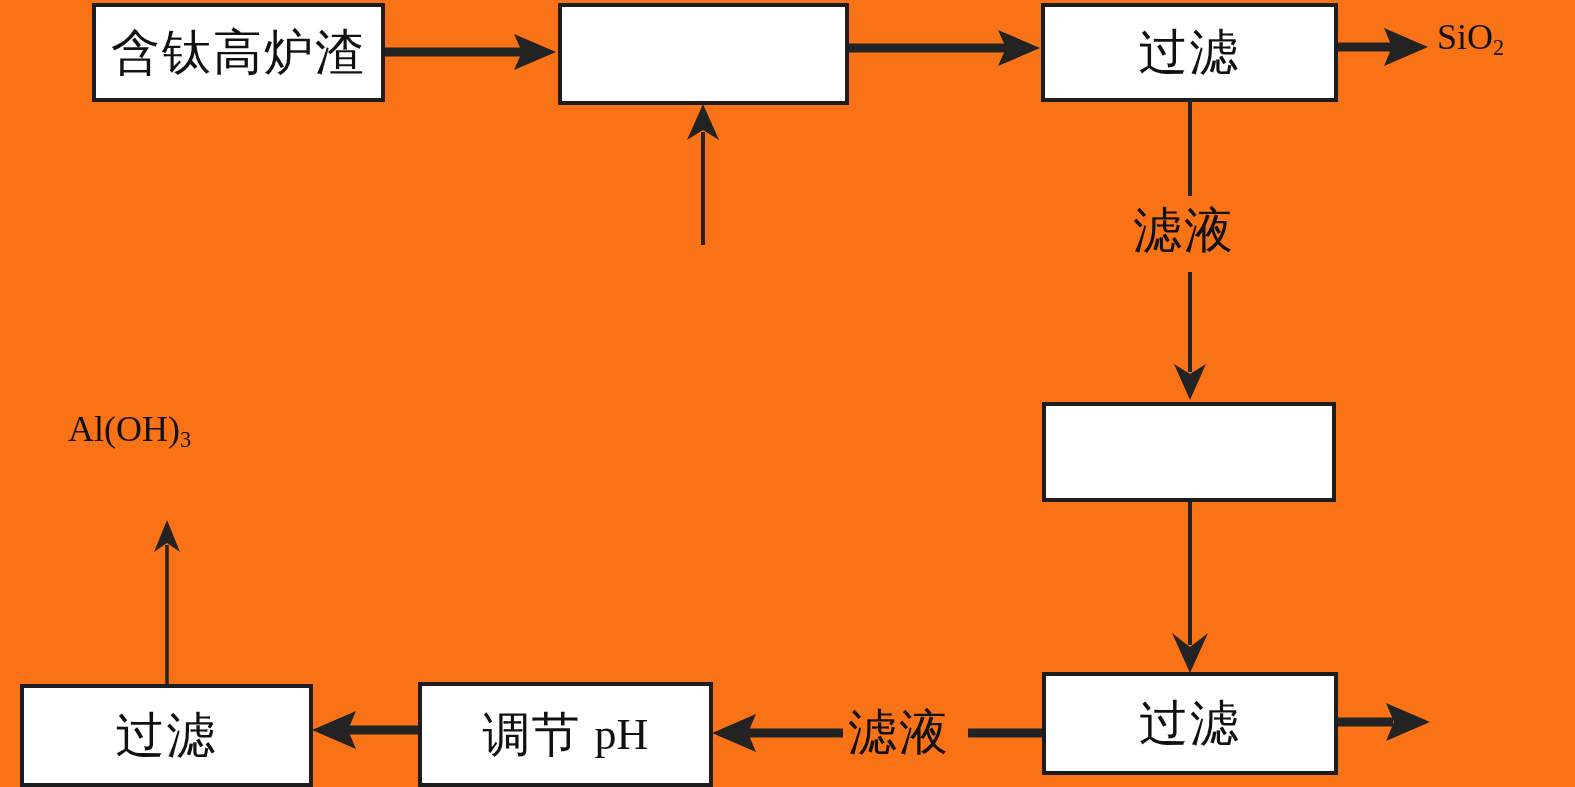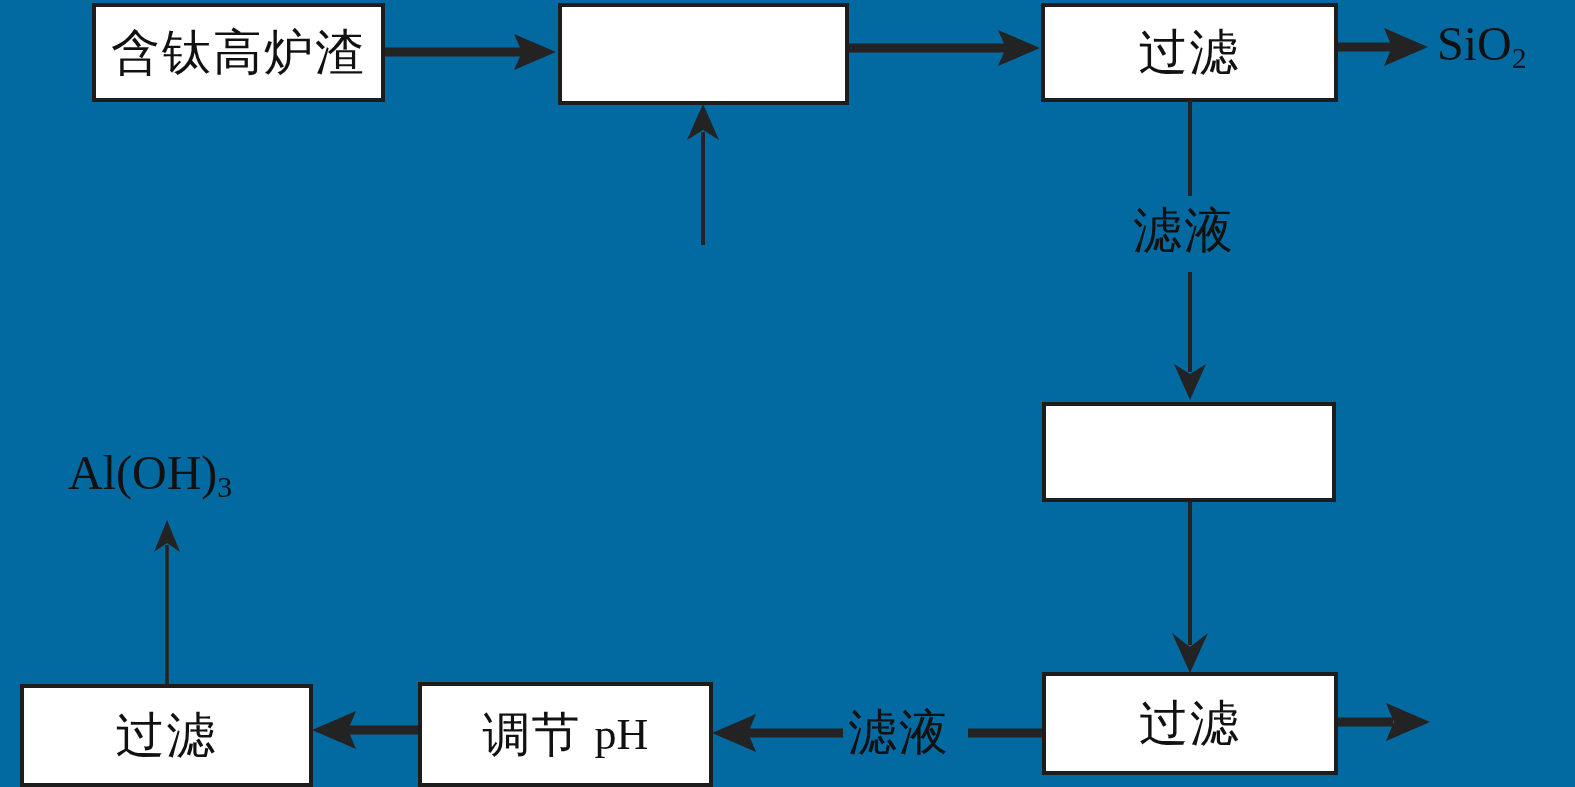--- a/index.html
+++ b/index.html
@@ -7,21 +7,21 @@
     padding: 0;
     background: #ffffff;
   }
   body {
     font-family: "Liberation Serif", "DejaVu Serif", serif;
   }
   #stage {
     position: relative;
     width: 1575px;
     height: 787px;
-    background: #0369a1;
+    background: #f97316;
     overflow: hidden;
   }
   svg.flow {
     position: absolute;
     left: 0;
     top: 0;
     width: 1575px;
     height: 787px;
   }
   .box-rect {
@@ -46,21 +46,21 @@
     align-items: center;
     justify-content: center;
     font-family: "Liberation Serif", "DejaVu Serif", serif;
     color: #111111;
     white-space: nowrap;
     pointer-events: none;
   }
   .cjk { font-size: 49px; letter-spacing: 2px; }
   .chem {
     font-family: "Liberation Serif", "DejaVu Serif", serif;
-    font-size: 48px;
+    font-size: 36px;
     color: #111111;
   }
   .chem sub {
     font-size: 0.62em;
     vertical-align: -0.26em;
   }
   .free-label {
     position: absolute;
     white-space: nowrap;
     color: #111111;
@@ -163,17 +163,17 @@
 
   <div class="free-label cjk" style="left:1133px; top:198px;">滤液</div>
 
   <div class="free-label cjk" style="left:848px; top:700px;">滤液</div>
 
   <div class="free-label chem" style="left:1437px; top:16px;">
     <span>SiO</span><sub>2</sub>
   </div>
 
 
-  <div class="free-label chem" style="left:68px; top:445px;">
+  <div class="free-label chem" style="left:68px; top:408px;">
     <span>Al(OH)</span><sub>3</sub>
   </div>
 
 </div>
 
 </body></html>

